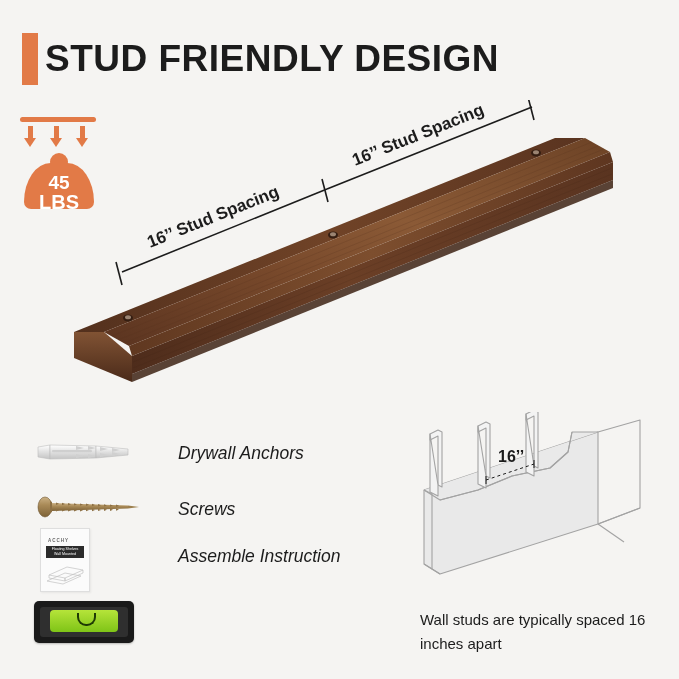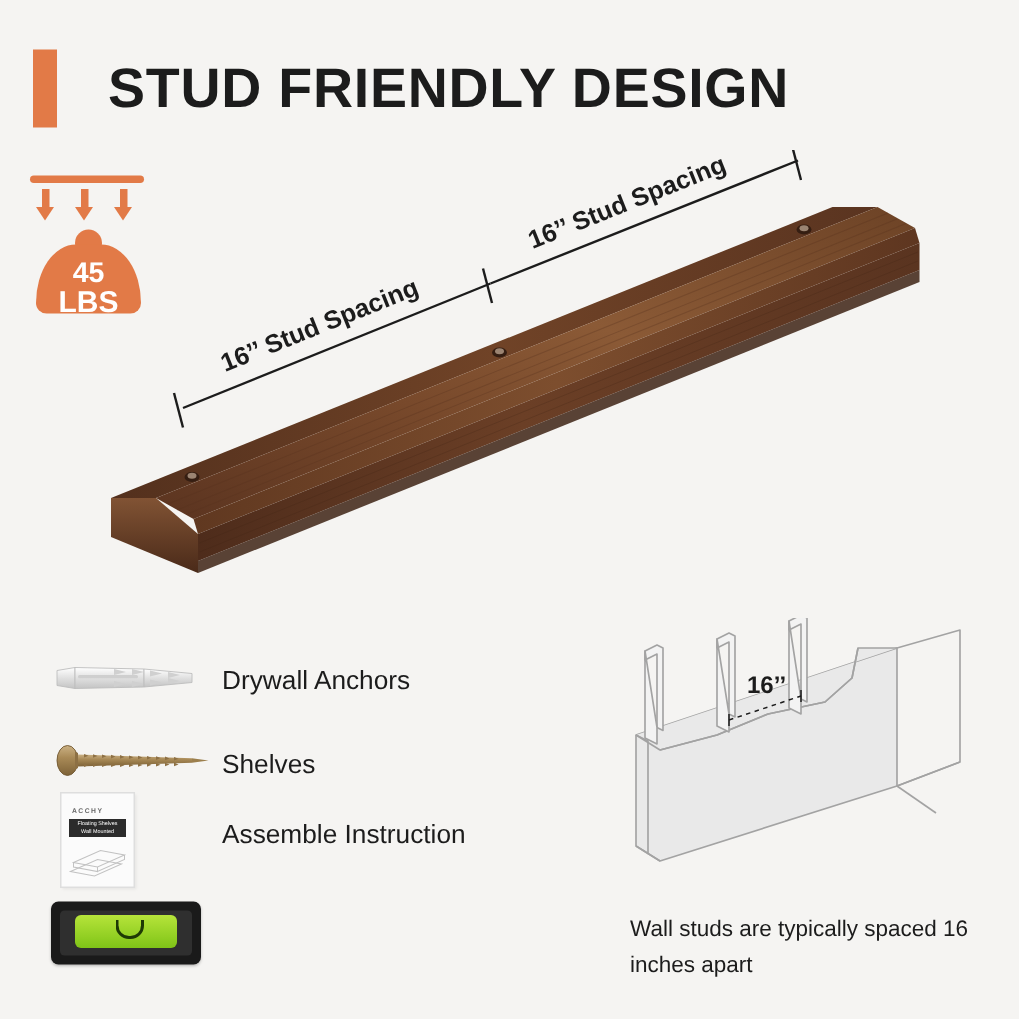--- a/index.html
+++ b/index.html
@@ -19,21 +19,21 @@
     inset: 0;
   }
 
   
   .title-row {
     position: absolute;
     left: 22px;
     top: 33px;
     display: flex;
     align-items: center;
-    gap: 34px;
+    gap: 7px;
   }
   .title-bar {
     width: 16px;
     height: 52px;
     background: #e27a47;
   }
   .title-text {
     font-size: 37px;
     font-weight: bold;
     letter-spacing: 0.5px;
@@ -161,20 +161,22 @@
   .hw-icon {
     width: 120px;
     height: 56px;
     position: relative;
     flex: none;
   }
   .hw-label {
     font-size: 17.5px;
     color: #1c1c1c;
     white-space: nowrap;
+    margin-left: 30px;
+    font-style: italic;
   }
 
   
   .anchor-wrap { position: absolute; left: 8px; top: 14px; }
 
   
   .screw-wrap { position: absolute; left: 8px; top: 14px; }
 
   
   .booklet {
@@ -458,21 +460,21 @@
               <path d="M56,13.8 l3,1.2 l-3,1.2 z"></path>
                 <path d="M62,13.7 l3,1.2 l-3,1.2 z"></path>
               <path d="M68,13.6 l3,1.2 l-3,1.2 z"></path>
                 <path d="M74,13.5 l3,1.2 l-3,1.2 z"></path>
               <path d="M80,13.4 l3,1.2 l-3,1.2 z"></path>
             </g>
             <path d="M92,10.5 L103,12 L92,13.5 Z" fill="#9c7f4d"></path>
           </svg>
         </div>
       </div>
-      <div class="hw-label">Shelves</div>
+      <div class="hw-label">Screws</div>
     </div>
 
     <div class="hw-row hw-r3">
       <div class="hw-icon">
         <div class="booklet">
           <div class="bk-logo">ACCHY</div>
           <div class="bk-band">
             <span>Floating Shelves Wall Mounted</span>
           </div>
           <svg width="46" height="26" viewBox="0 0 46 26" style="position:absolute;left:2px;top:32px;">

